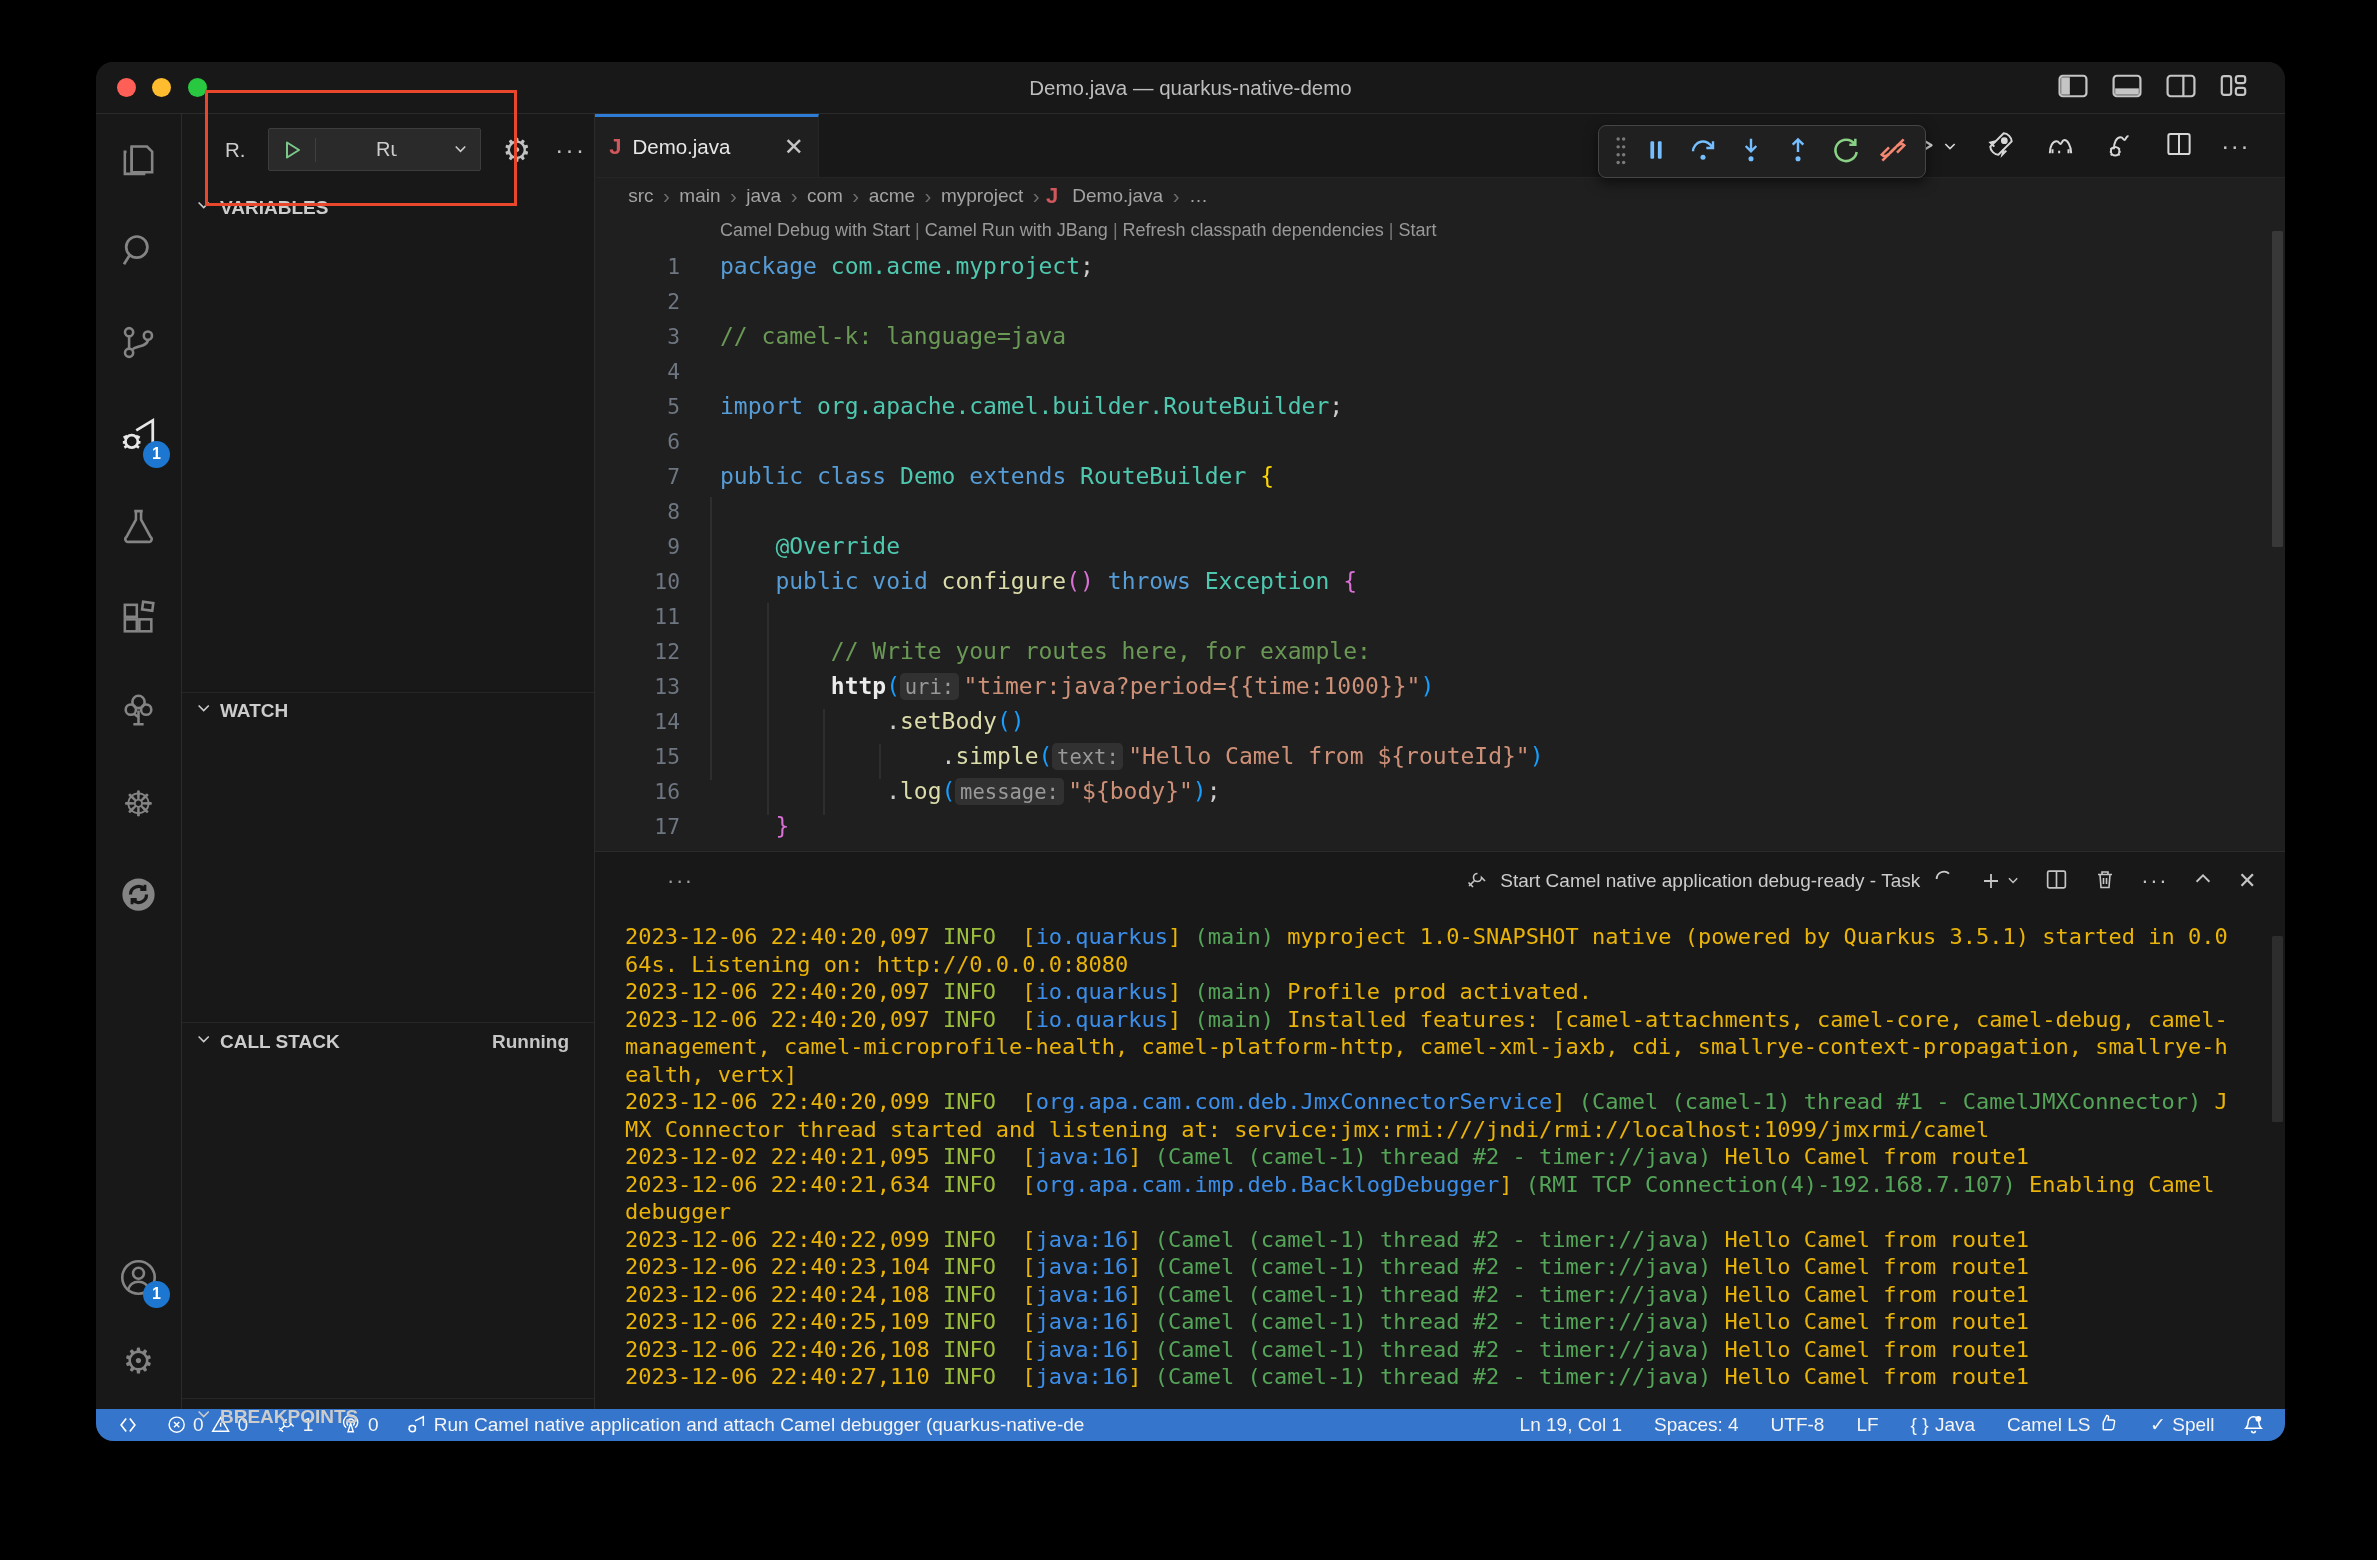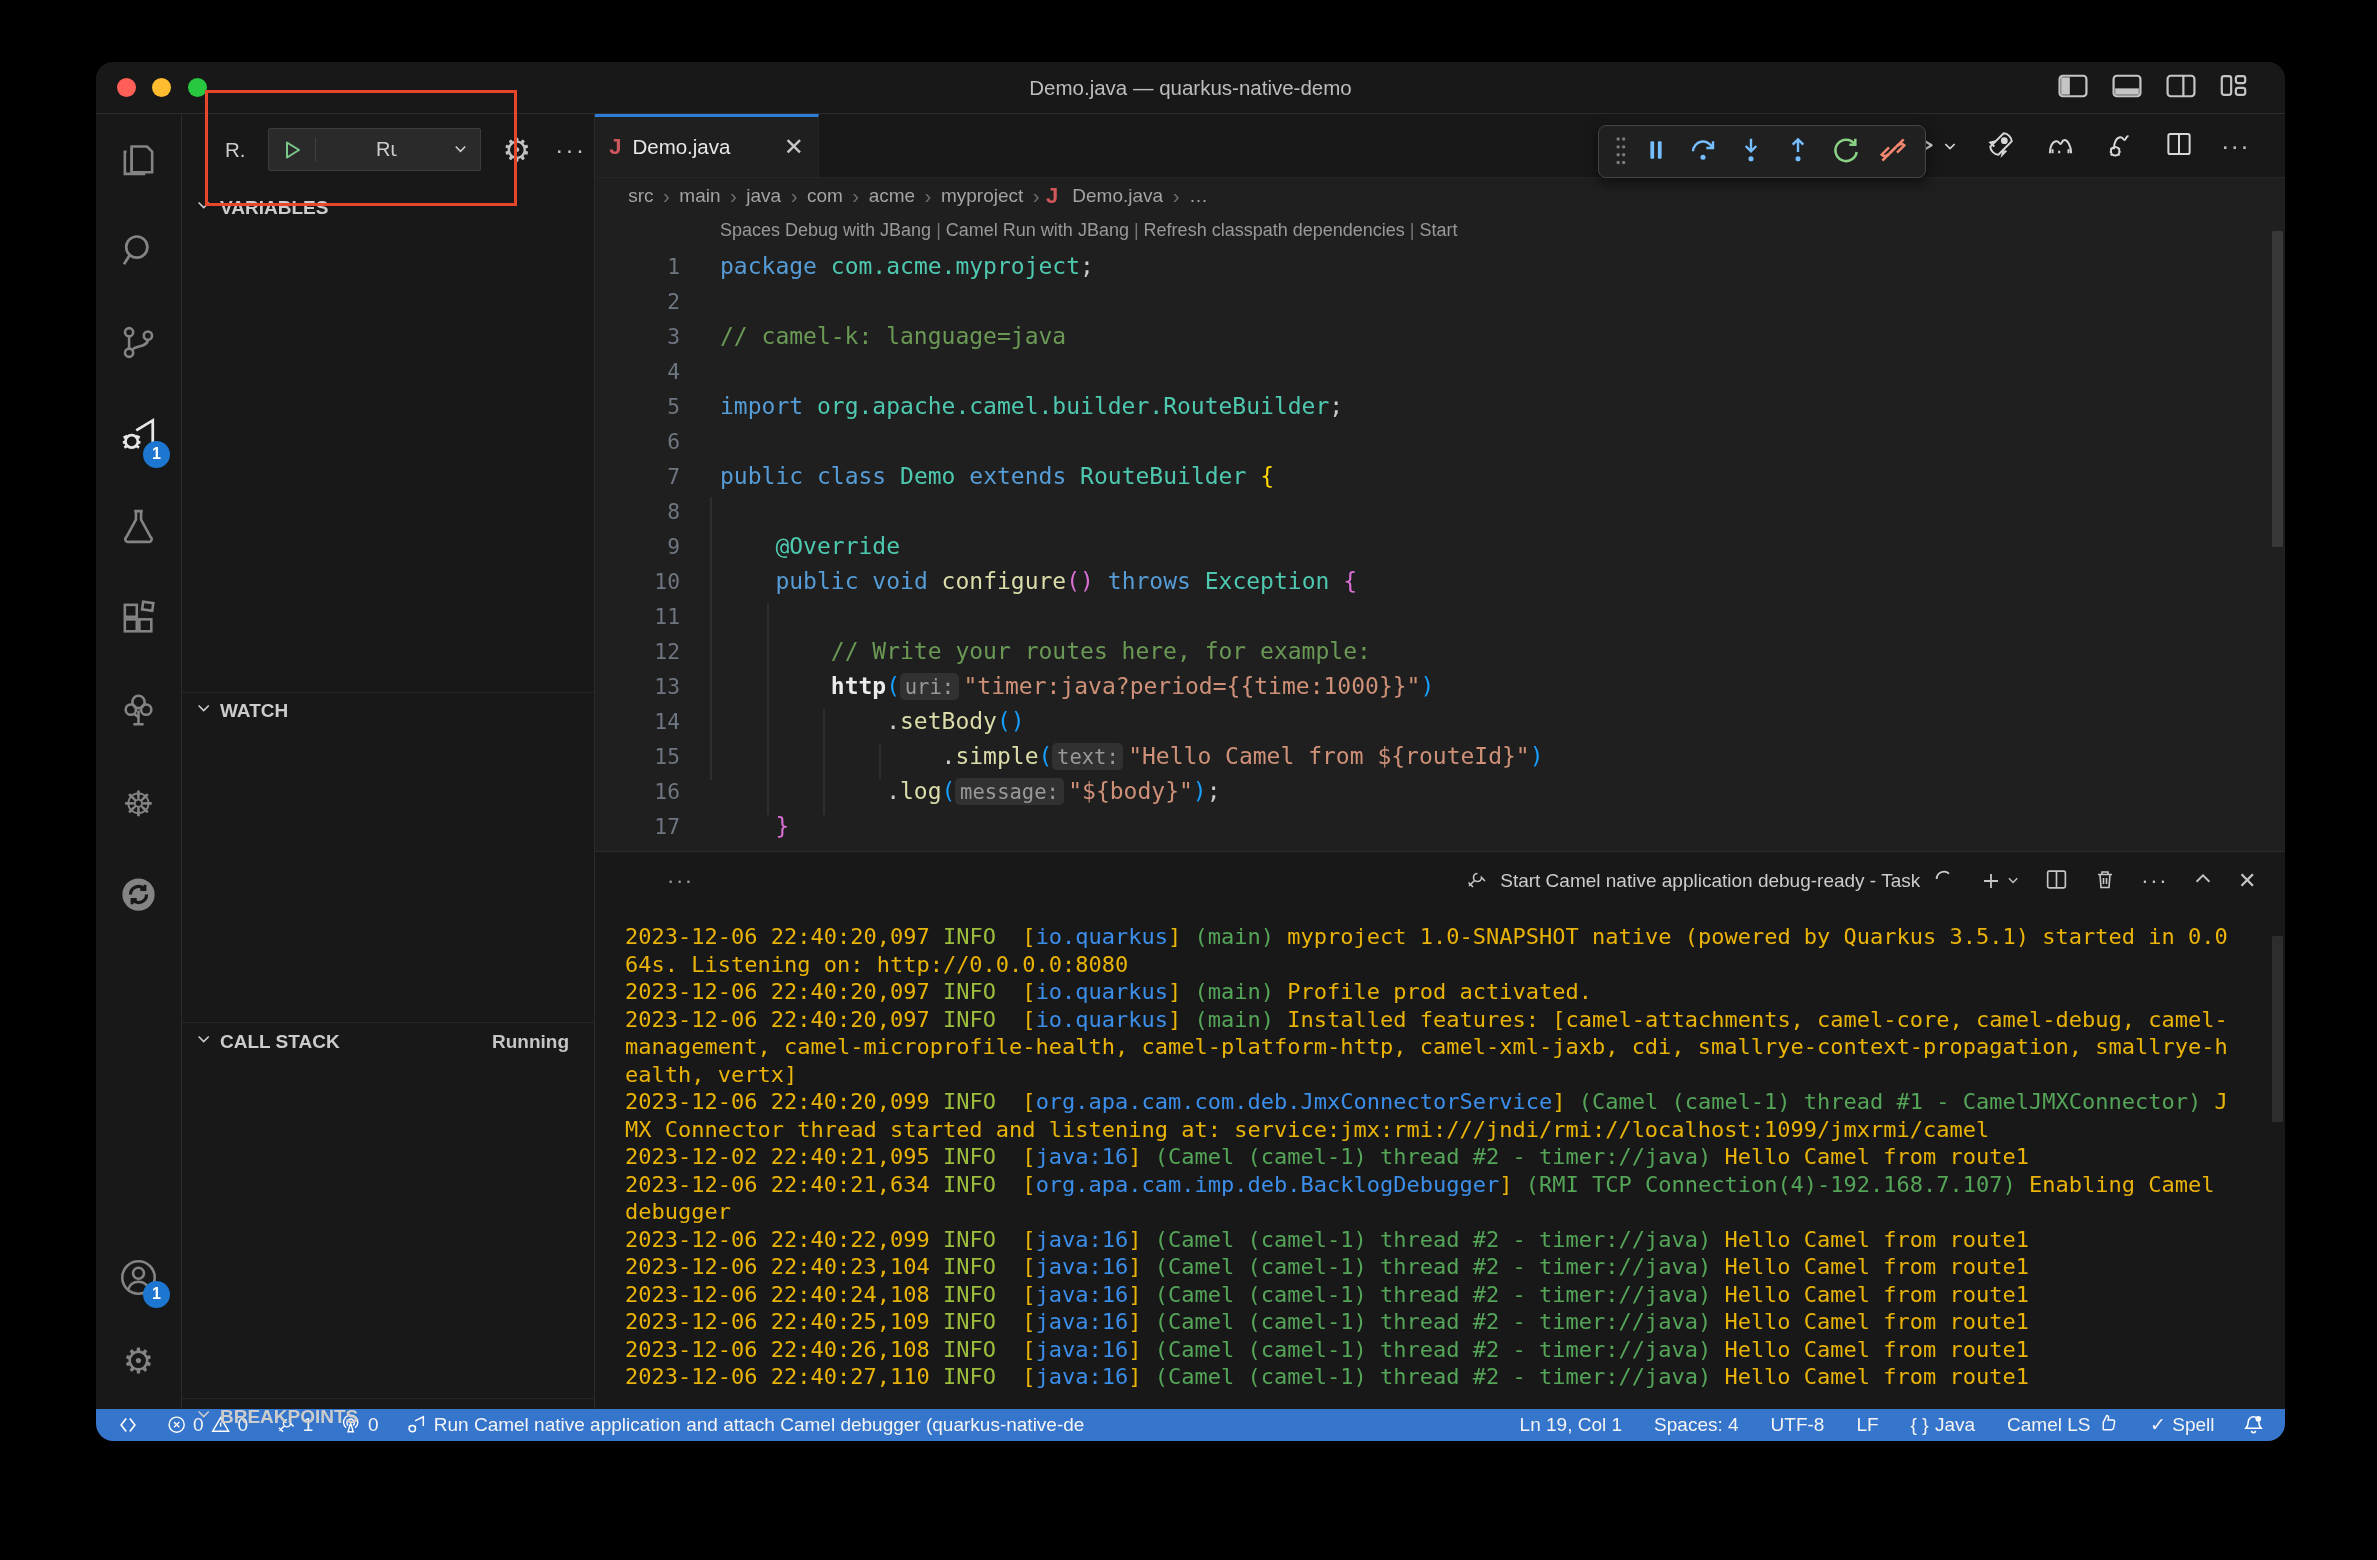--- a/index.html
+++ b/index.html
@@ -327,21 +327,21 @@
           <span class="crumb-sep">›</span>
           <span class="crumb">myproject</span>
           <span class="crumb-sep">›</span>
           <span class="j-icon">J</span>
           <span class="crumb">Demo.java</span>
           <span class="crumb-sep">›</span>
           <span class="crumb">…</span>
         </div>
 
       <div class="code">
-        <div class="codelens" id="codelens"><span class="lens-link">Spaces Debug with JBang</span><span class="lens-sep"> | </span><span class="lens-link">Camel Run with JBang</span><span class="lens-sep"> | </span><span class="lens-link">Refresh classpath dependencies</span><span class="lens-sep"> | </span><span class="lens-link">Start</span></div>
+        <div class="codelens" id="codelens"><span class="lens-link">Camel Debug with Start</span><span class="lens-sep"> | </span><span class="lens-link">Camel Run with JBang</span><span class="lens-sep"> | </span><span class="lens-link">Refresh classpath dependencies</span><span class="lens-sep"> | </span><span class="lens-link">Start</span></div>
         <div id="code-lines">
             <div class="code-line"><span class="ln">1</span><span class="lc"><span class="tk-kw">package</span><span class="tk-pl"> </span><span class="tk-ty">com.acme.myproject</span><span class="tk-pl">;</span></span></div>
             <div class="code-line"><span class="ln">2</span><span class="lc"></span></div>
             <div class="code-line"><span class="ln">3</span><span class="lc"><span class="tk-cm">// camel-k: language=java</span></span></div>
             <div class="code-line"><span class="ln">4</span><span class="lc"></span></div>
             <div class="code-line"><span class="ln">5</span><span class="lc"><span class="tk-kw">import</span><span class="tk-pl"> </span><span class="tk-ty">org.apache.camel.builder.RouteBuilder</span><span class="tk-pl">;</span></span></div>
             <div class="code-line"><span class="ln">6</span><span class="lc"></span></div>
             <div class="code-line"><span class="ln">7</span><span class="lc"><span class="tk-kw">public</span><span class="tk-pl"> </span><span class="tk-kw">class</span><span class="tk-pl"> </span><span class="tk-ty">Demo</span><span class="tk-pl"> </span><span class="tk-kw">extends</span><span class="tk-pl"> </span><span class="tk-ty">RouteBuilder</span><span class="tk-pl"> </span><span class="tk-b1">{</span></span></div>
             <div class="code-line"><span class="ln">8</span><span class="lc"></span></div>
             <div class="code-line"><span class="ln">9</span><span class="lc"><span class="tk-pl">    </span><span class="tk-ty">@Override</span></span></div>

